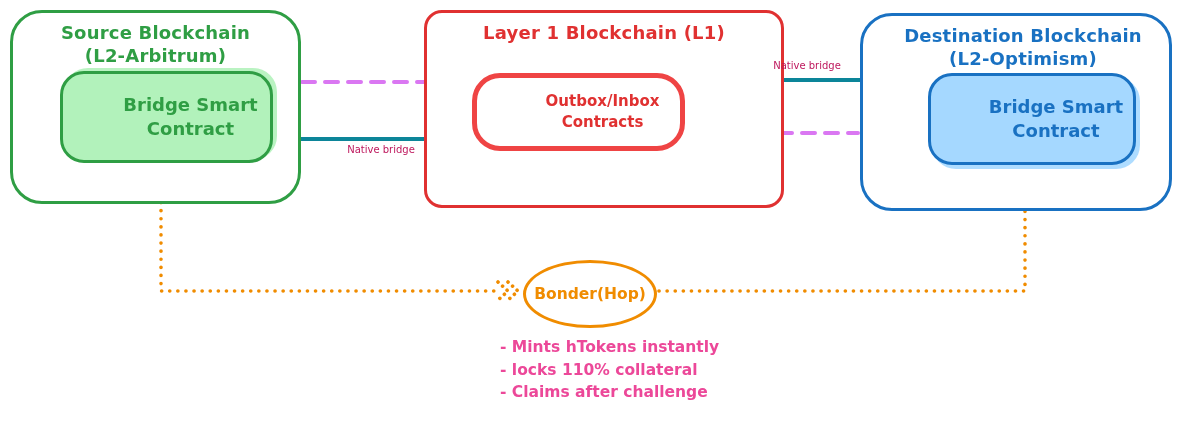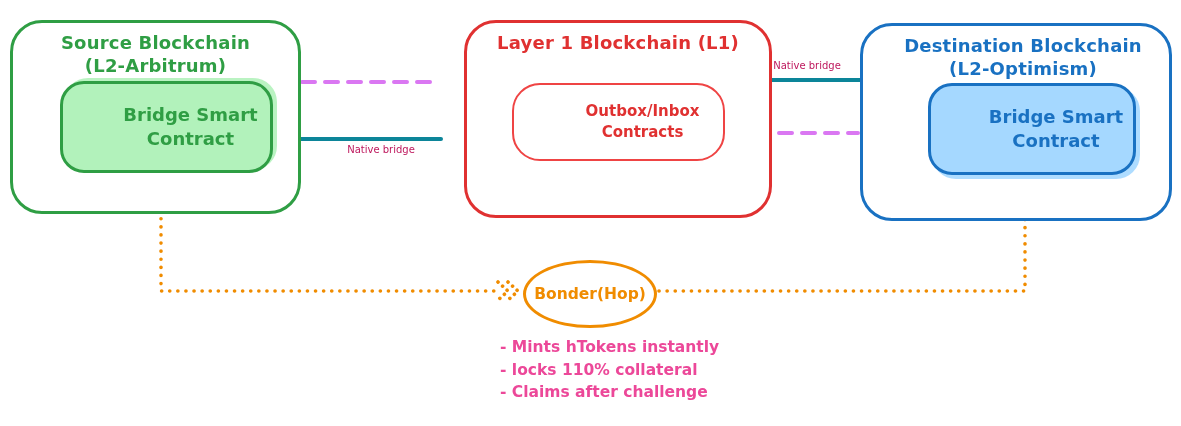--- a/index.html
+++ b/index.html
@@ -9,24 +9,23 @@
     background:#ffffff;
     font-family:"DejaVu Sans", sans-serif;
     overflow:hidden;
   }
   .overlay{position:absolute;left:0;top:0;width:1181px;height:426px;pointer-events:none;}
   .box{
     position:absolute;
     box-sizing:border-box;
     background:#ffffff;
     border-radius:32px;
-    margin-top:10px;
   }
   .box.source{left:10px;top:10px;width:291px;height:194px;border:3.5px solid #2f9e44;}
-  .box.l1{left:464px;top:10px;width:308px;height:198px;border:3.5px solid #e03131;border-radius:32px;}
+  .box.l1{left:424px;top:10px;width:360px;height:198px;border:3.5px solid #e03131;border-radius:18px;}
   .box.dest{left:860px;top:13px;width:312px;height:198px;border:3.5px solid #1971c2;}
   .box-title{
     text-align:center;
     font-weight:bold;
     font-size:18px;
     line-height:23px;
     padding-top:8px;
     letter-spacing:0.2px;
   }
   .box.source .box-title{color:#2f9e44;}
@@ -42,21 +41,21 @@
     padding-left:48px;
   }
   .inner.src-inner{
     left:47px;top:58px;width:213px;height:92px;
     background:#b2f2bb;border:3px solid #2f9e44;color:#2f9e44;
     font-size:18px;line-height:24px;
     box-shadow:4px -3px 0 rgba(178,242,187,0.9);
   }
   .inner.l1-inner{
     left:45px;top:60px;width:213px;height:78px;
-    background:#ffffff;border:2px solid #ef4444;color:#e03131;
+    background:#ffffff;border:5px solid #ef4444;color:#e03131;
     font-size:15px;line-height:21px;border-radius:28px;
   }
   .inner.dest-inner{
     left:65px;top:57px;width:208px;height:92px;
     background:#a5d8ff;border:3px solid #1971c2;color:#1971c2;
     font-size:18px;line-height:24px;
     box-shadow:4px 4px 0 rgba(165,216,255,0.9);
   }
   .inner span{display:block;width:150px;}
   .edge-label{

